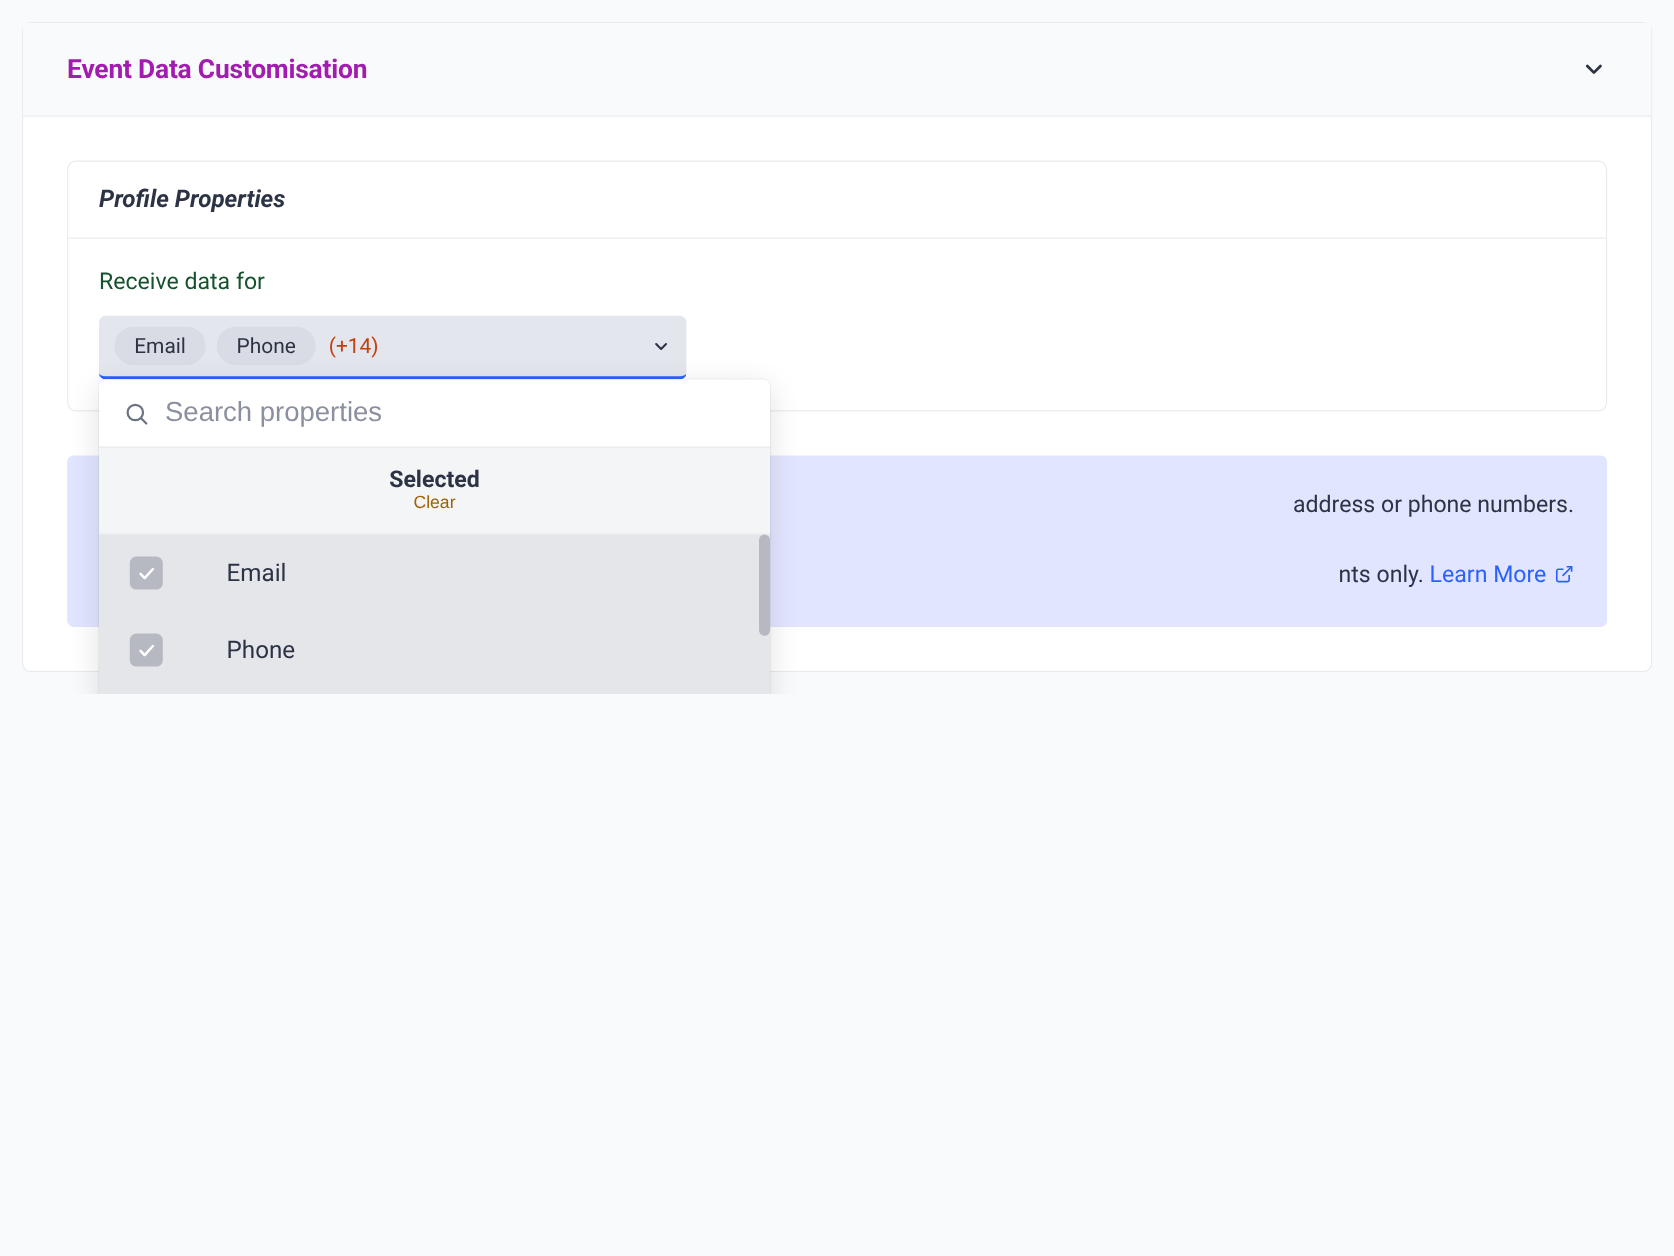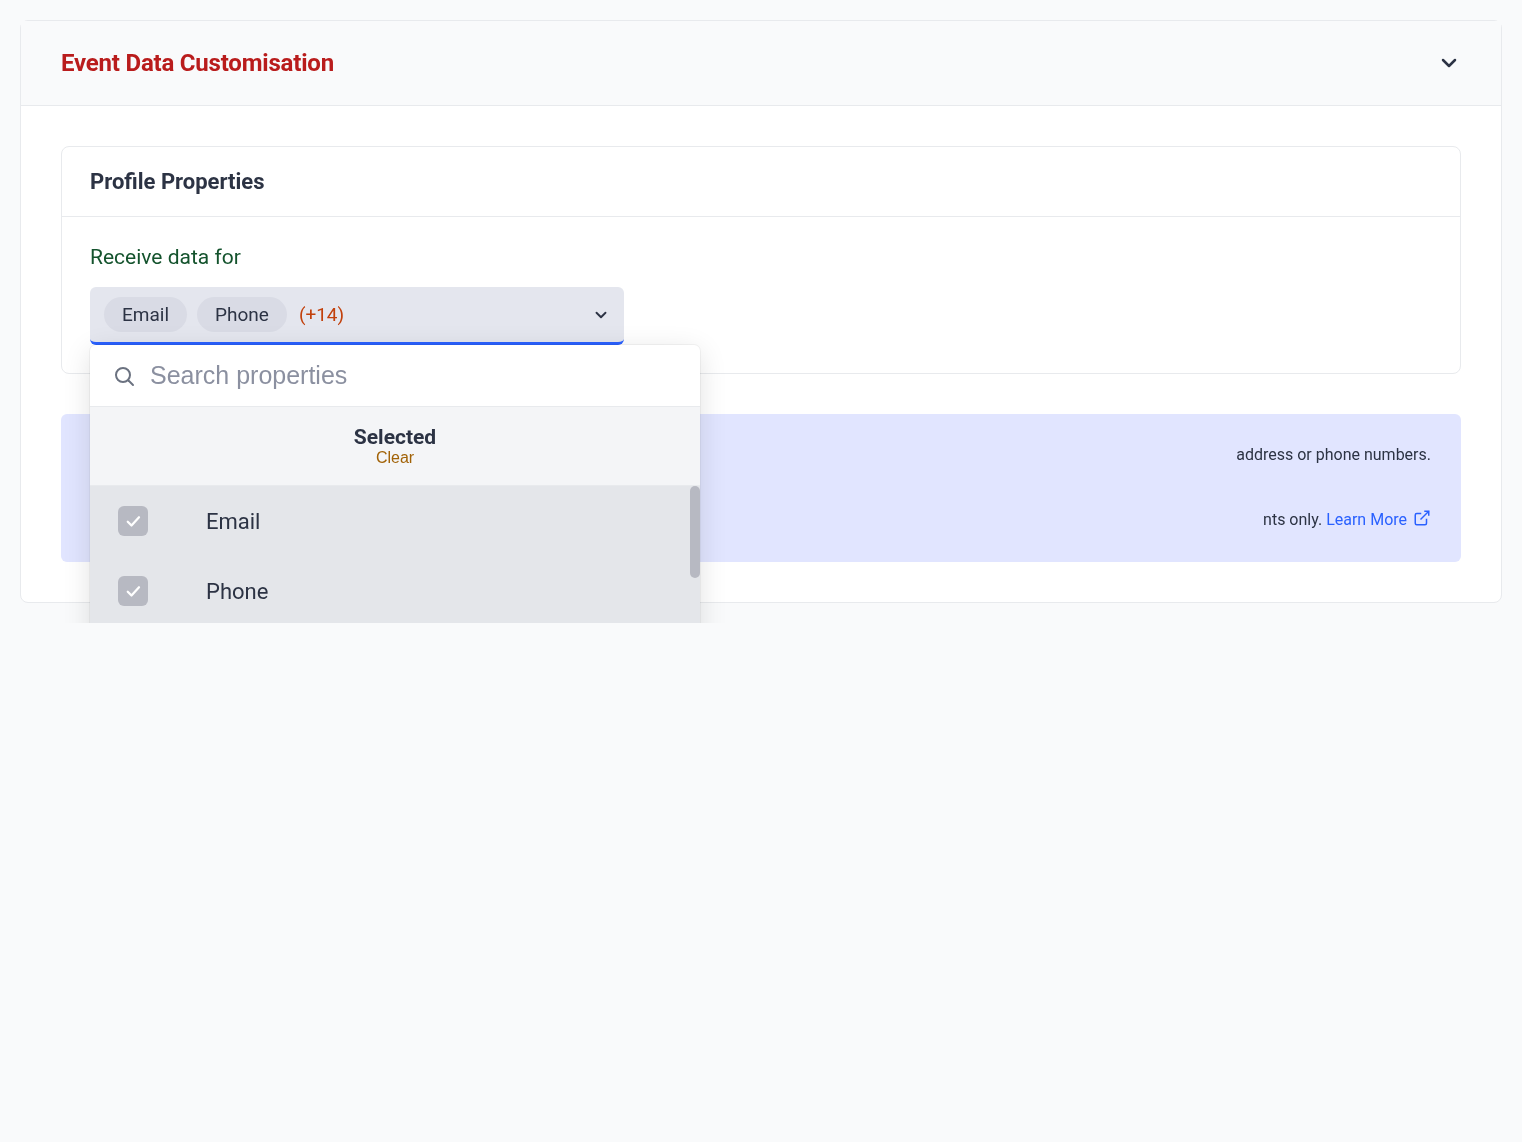--- a/index.html
+++ b/index.html
@@ -24,21 +24,21 @@
       background: #f9fafb;
       padding: 28px 40px;
       border-bottom: 1px solid #e8eaed;
       display: flex;
       align-items: center;
       justify-content: space-between;
     }
     .panel-header h1 {
       font-size: 24px;
       font-weight: 700;
-      color: #b91c1c;
+      color: #a21caf;
       letter-spacing: -0.2px;
     }
     .chevron-down-svg {
       width: 24px;
       height: 24px;
       stroke: #2c3344;
       stroke-width: 2.5;
       fill: none;
       stroke-linecap: round;
       stroke-linejoin: round;
@@ -51,20 +51,21 @@
       border-radius: 8px;
     }
     .sub-panel-header {
       padding: 22px 28px;
       border-bottom: 1px solid #e8eaed;
     }
     .sub-panel-header h2 {
       font-size: 22px;
       font-weight: 700;
       color: #2c3344;
+      font-style: italic;
     }
     .sub-panel-body {
       padding: 28px;
       position: relative;
     }
     .field-label {
       font-size: 21px;
       color: #14532d;
       margin-bottom: 18px;
       display: block;
@@ -239,21 +240,21 @@
       background: #2a61ff;
       color: #fff;
       border: 1px solid #2a61ff;
     }
 
     
     .info-banner {
       background: #e1e5ff;
       border-radius: 6px;
       padding: 26px 30px;
-      font-size: 16px;
+      font-size: 21px;
       color: #2c3344;
       line-height: 1.9;
       margin-top: 40px;
     }
     .info-banner a {
       color: #2a61ff;
       text-decoration: none;
     }
     .ext-icon {
       width: 18px;
@@ -371,21 +372,21 @@
           </div>
         </div>
 
       </div>
     </div>
 
     <div class="info-banner">
       <div style="text-align:right;">
         <span>address or phone numbers.</span>
       </div>
-      <div style="text-align:right; margin-top:35px;">
+      <div style="text-align:right; margin-top:24px;">
         <span>nts only. </span><a href="#"><span>Learn More</span> <svg class="ext-icon" viewBox="0 0 24 24">
               <path d="M18 13v6a2 2 0 0 1-2 2H5a2 2 0 0 1-2-2V8a2 2 0 0 1 2-2h6"></path>
               <polyline points="15 3 21 3 21 9"></polyline>
               <line x1="10" y1="14" x2="21" y2="3"></line>
             </svg></a>
       </div>
     </div>
 
   </div>
 </div>

